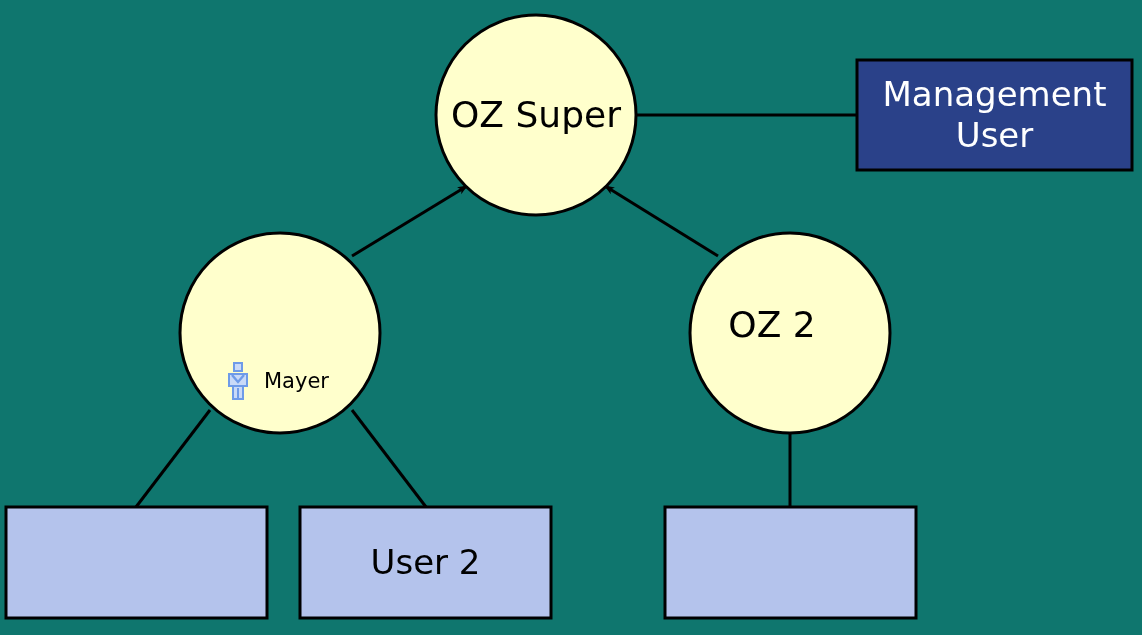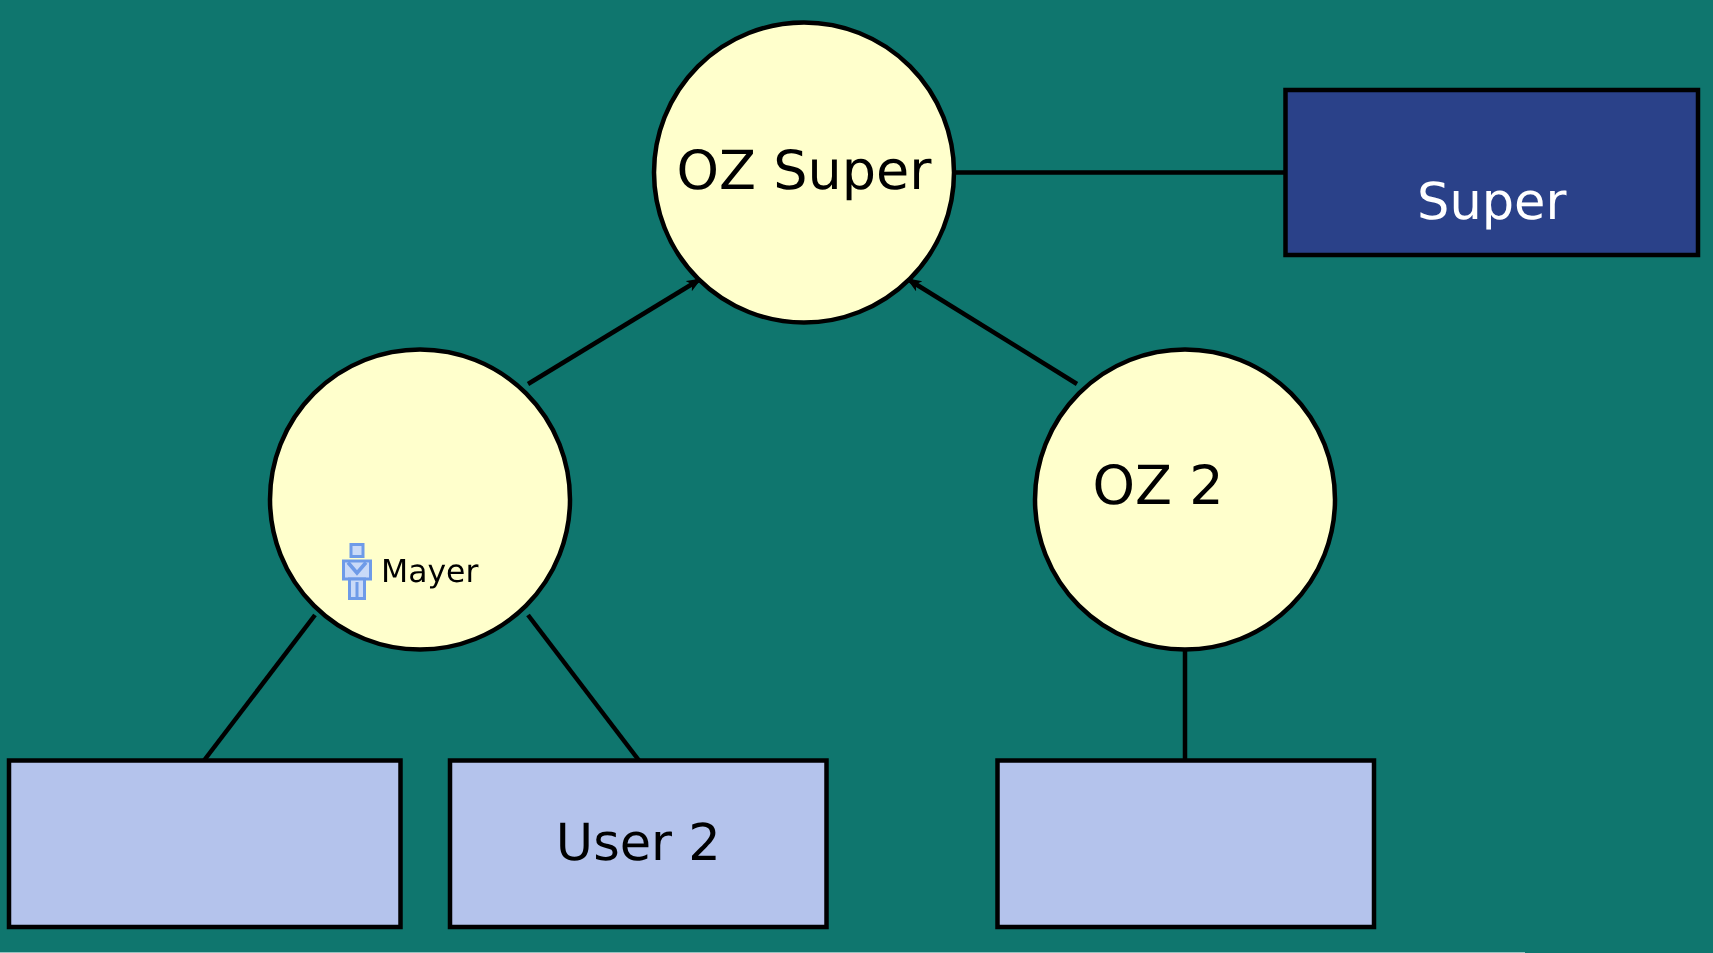--- a/index.html
+++ b/index.html
@@ -41,21 +41,21 @@
   }
   .board-label {
     font-size: 34px;
     line-height: 41px;
     color: #ffffff;
   }
   .owner-row {
     position: absolute;
     display: flex;
     align-items: center;
-    gap: 6px;
+    gap: 16px;
     white-space: nowrap;
   }
   .owner-name {
     font-size: 21px;
     color: #000000;
     line-height: 22px;
   }
   .person-icon {
     display: block;
   }
@@ -108,19 +108,20 @@
       <rect x="1" y="12" width="18" height="12" fill="#C9DAF8" stroke="#6E9BE8" stroke-width="2"></rect>
       <path d="M 4 13 L 10 20 L 16 13" fill="none" stroke="#6E9BE8" stroke-width="2.4"></path>
       <rect x="5" y="24" width="10" height="13" fill="#C9DAF8" stroke="#6E9BE8" stroke-width="2"></rect>
       <line x1="10" y1="26" x2="10" y2="37" stroke="#6E9BE8" stroke-width="2"></line>
     </svg>
     <span class="owner-name">Mayer</span>
   </div>
 
   <div class="node-label circle-label" style="left:690px; top:305px; width:164px;">OZ 2</div>
 
-  <div class="node-label board-label" style="left:857px; top:115px; width:275px;">Super</div>
+  <div class="node-label board-label" style="left:857px; top:74px; width:275px;">Management</div>
+  <div class="node-label board-label" style="left:857px; top:115px; width:275px;">User</div>
 
 
   <div class="node-label box-label" style="left:300px; top:542px; width:251px;">User 2</div>
 
 
 </div>
 
 </body></html>

